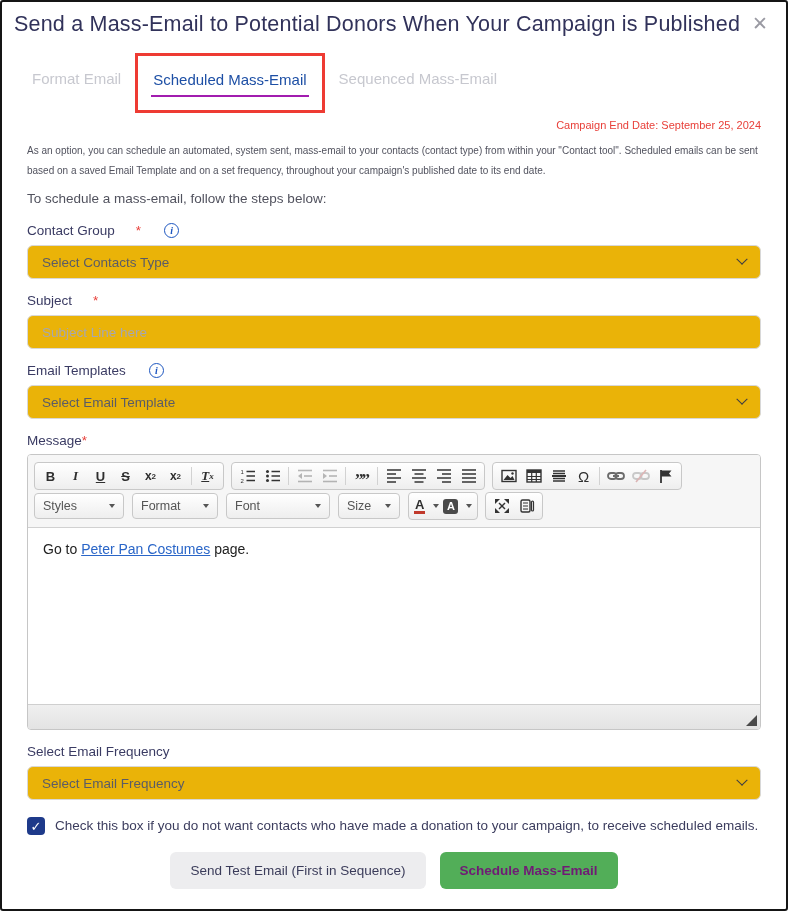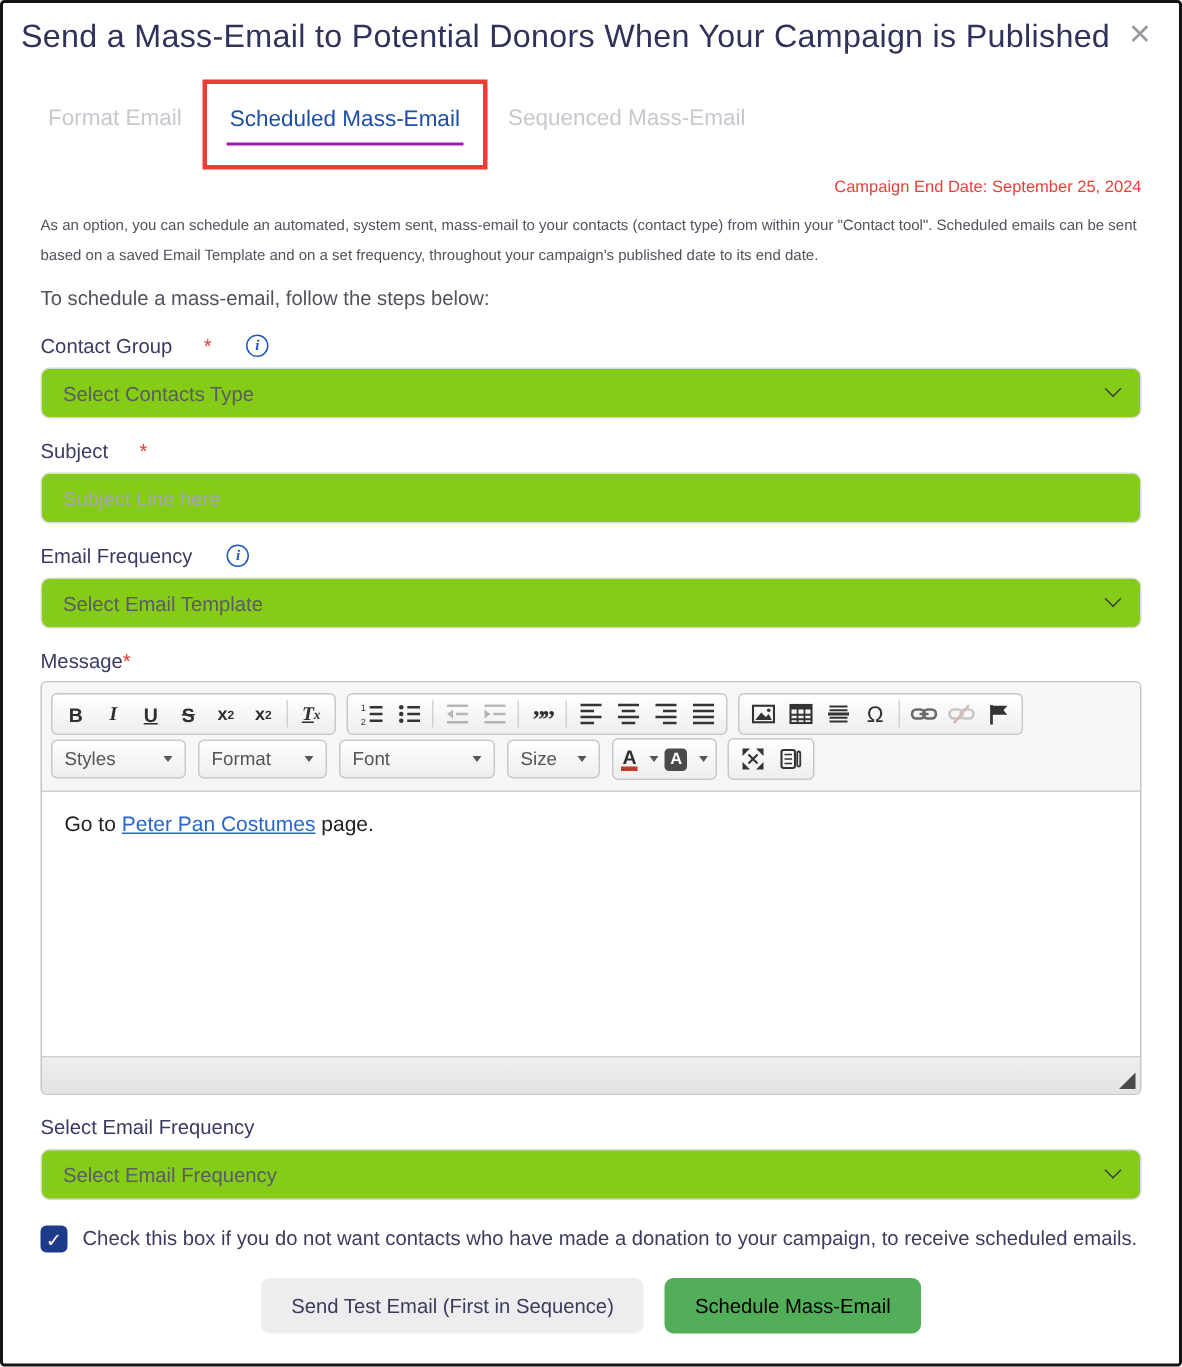--- a/index.html
+++ b/index.html
@@ -31,21 +31,21 @@
   .steps { font-size:13.5px; color:#51525e; line-height:20px; margin-top:8px; }
 
   .field-label { display:flex; align-items:center; gap:21px; font-size:13.5px; color:#3a3b63;
     margin-top:14px; }
   .req { color:#e8403a; font-size:13.5px; }
   .info-icon { width:15px; height:15px; border:1.6px solid #1d56c0; border-radius:50%;
     color:#1d56c0; font-size:10px; font-weight:bold; display:inline-flex; align-items:center;
     justify-content:center; margin-left:2px; font-family:"Liberation Serif", serif; font-style:italic; }
 
   .select, .text-input { margin-top:7px; width:100%; height:34px; border:1px solid #d8d8d8;
-    border-radius:6px; background:#84cc16; display:flex; align-items:center;
+    border-radius:6px; background:#eab308; display:flex; align-items:center;
     justify-content:space-between; padding:12px 14px; font-size:13.5px; color:#5b5c66; cursor:pointer; }
   .text-input { cursor:text; }
   .text-input input { border:none; outline:none; width:100%; font-size:13.5px; color:#5b5c66;
     font-family:"Liberation Sans", sans-serif; background:transparent; }
   .text-input input::placeholder { color:#a6a7b0; }
   .chev { width:8px; height:8px; border-right:1.8px solid #3c3c44; border-bottom:1.8px solid #3c3c44;
     transform:rotate(45deg) translate(-2px,-2px); flex:0 0 auto; }
 
   
   .editor { margin-top:6px; border:1px solid #c6c6c6; border-radius:4px; overflow:hidden; }
@@ -92,21 +92,21 @@
   .checkbox { width:18px; height:18px; background:#1e3a8a; border-radius:4px; color:#fff;
     display:flex; align-items:center; justify-content:center; font-size:13px; flex:0 0 auto;
     cursor:pointer; margin-top:1px; }
   .consent-text { font-size:13.5px; color:#3c3d5e; line-height:20px; }
 
   
   .actions { display:flex; justify-content:center; gap:14px; margin-top:16px; }
   .btn { border:none; border-radius:6px; font-size:13.5px; padding:11px 20px; cursor:pointer;
     font-family:"Liberation Sans", sans-serif; white-space:nowrap; }
   .btn-test { background:#ededef; color:#3b3c5a; }
-  .btn-schedule { background:#52ae58; color:#000000; font-weight:normal; }
+  .btn-schedule { background:#52ae58; color:#701a75; font-weight:bold; }
 </style>
 </head>
 <body>
 
 <div class="modal">
 
   <div class="titlebar">
     <div class="title">Send a Mass-Email to Potential Donors When Your Campaign is Published</div>
     <div class="close">✕</div>
   </div>
@@ -138,21 +138,21 @@
 
     <div class="field-label">
       <span>Subject</span>
       <span class="req">*</span>
     </div>
     <div class="text-input">
       <input type="text" placeholder="Subject Line here" style="">
     </div>
 
     <div class="field-label">
-      <span>Email Frequency</span>
+      <span>Email Templates</span>
       <span class="info-icon">i</span>
     </div>
     <div class="select">
       <span>Select Email Template</span>
       <span class="chev"></span>
     </div>
 
     <div class="field-label" style="gap:0;">
       <span>Message</span>
       <span class="req">*</span>

